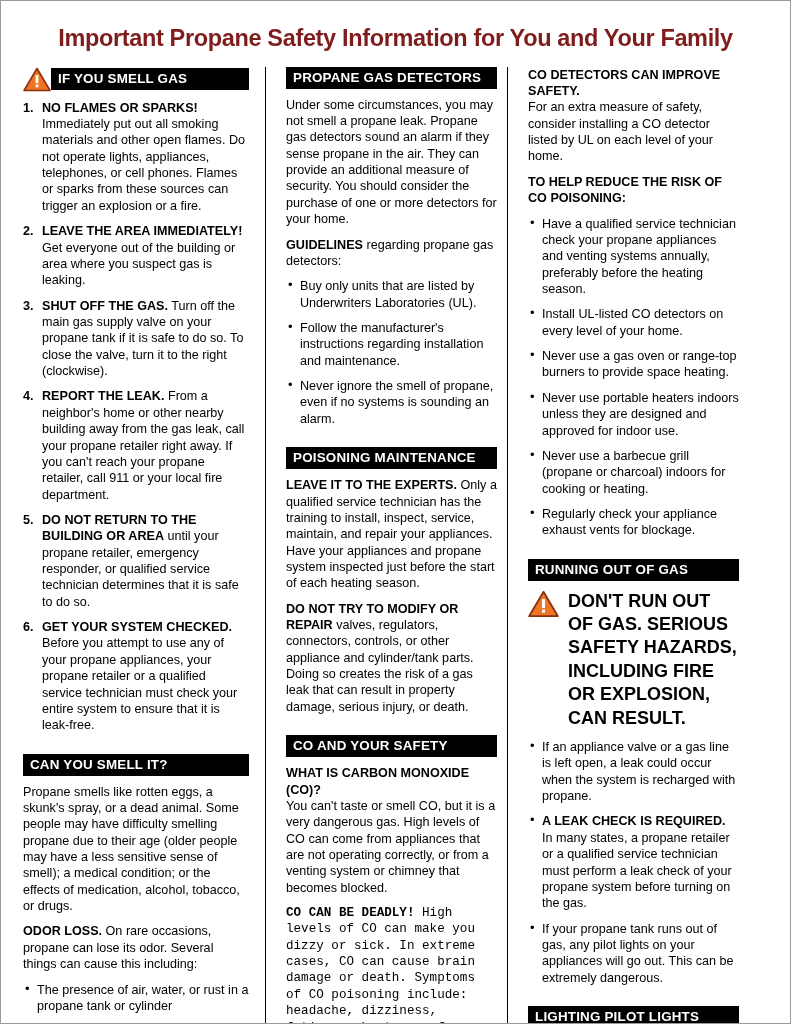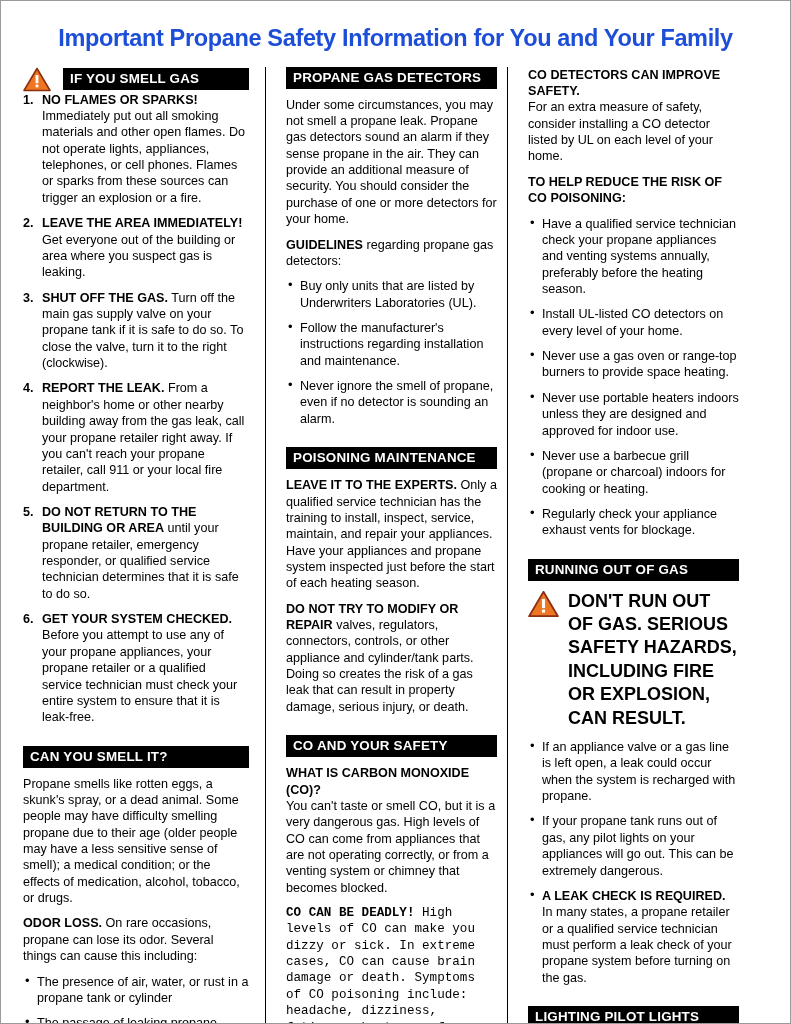--- a/index.html
+++ b/index.html
@@ -18,21 +18,21 @@
     border: 1px solid #9a9a9a;
     position: relative;
     overflow: hidden;
     padding: 0;
   }
   .page-title {
     text-align: center;
     font-size: 23.5px;
     font-weight: bold;
     letter-spacing: -0.35px;
-    color: #1d4ed8;
+    color: #7f1d1d;
     margin: 0;
     padding: 25px 10px 16px 10px;
     line-height: 1.05;
   }
   .columns {
     display: flex;
     padding: 0 20px 0 22px;
     align-items: stretch;
   }
   .col {
@@ -54,21 +54,22 @@
     font-size: 13.4px;
     letter-spacing: 0.2px;
     padding: 3px 7px 4px 7px;
     line-height: 1.12;
     margin-bottom: 8px;
     display: block;
   }
   .bar-row {
     display: flex;
     align-items: center;
-    gap: 12px;
+    gap: 0;
+    margin-bottom: 8px;
   }
   .bar-row .bar { margin-bottom: 0; flex: 1; }
 
   
   .tri {
     flex: none;
     display: inline-block;
     line-height: 0;
   }
   .tri svg { display: block; }
@@ -191,21 +192,21 @@
 
       <span class="bar">PROPANE GAS DETECTORS</span>
 
       <p>Under some circumstances, you may not smell a propane leak. Propane gas detectors sound an alarm if they sense propane in the air. They can provide an additional measure of security. You should consider the purchase of one or more detectors for your home.</p>
 
       <p><b>GUIDELINES</b> <span>regarding propane gas detectors:</span></p>
 
       <ul class="bul">
         <li>Buy only units that are listed by Underwriters Laboratories (UL).</li>
         <li>Follow the manufacturer's instructions regarding installation and maintenance.</li>
-        <li>Never ignore the smell of propane, even if no detector is sounding an alarm.</li>
+        <li>Never ignore the smell of propane, even if no systems is sounding an alarm.</li>
       </ul>
 
       <div class="spacer-md"></div>
 
       <span class="bar">POISONING MAINTENANCE</span>
 
       <p><b>LEAVE IT TO THE EXPERTS.</b> <span>Only a qualified service technician has the training to install, inspect, service, maintain, and repair your appliances. Have your appliances and propane system inspected just before the start of each heating season.</span></p>
 
       <p><b>DO NOT TRY TO MODIFY OR REPAIR</b> <span>valves, regulators, connectors, controls, or other appliance and cylinder/tank parts. Doing so creates the risk of a gas leak that can result in property damage, serious injury, or death.</span></p>
 
@@ -244,22 +245,22 @@
             <polygon points="14,1.5 27,23.5 1,23.5" fill="#EE7623" stroke="#8C2E10" stroke-width="1.6" stroke-linejoin="round"></polygon>
             <rect x="12.6" y="8" width="2.8" height="8.2" fill="#ffffff"></rect>
             <rect x="12.6" y="17.6" width="2.8" height="2.7" fill="#ffffff"></rect>
           </svg>
         </span>
         <span class="ctext">DON'T RUN OUT OF GAS. SERIOUS SAFETY HAZARDS, INCLUDING FIRE OR EXPLOSION, CAN RESULT.</span>
       </div>
 
       <ul class="bul">
         <li><span>If an appliance valve or a gas line is left open, a leak could occur when the system is recharged with propane.</span></li>
+        <li><b>A LEAK CHECK IS REQUIRED.</b> <span>In many states, a propane retailer or a qualified service technician must perform a leak check of your propane system before turning on the gas.</span></li>
         <li><span>If your propane tank runs out of gas, any pilot lights on your appliances will go out. This can be extremely dangerous.</span></li>
-        <li><b>A LEAK CHECK IS REQUIRED.</b> <span>In many states, a propane retailer or a qualified service technician must perform a leak check of your propane system before turning on the gas.</span></li>
       </ul>
 
       <div class="spacer-md"></div>
 
       <span class="bar">LIGHTING PILOT LIGHTS</span>
 
       <p><b>IF A PILOT LIGHT REPEATEDLY GOES OUT</b><span> or is very difficult to light, there may be a safety problem. </span><b>DO NOT</b></p>
 
     </div>
 

